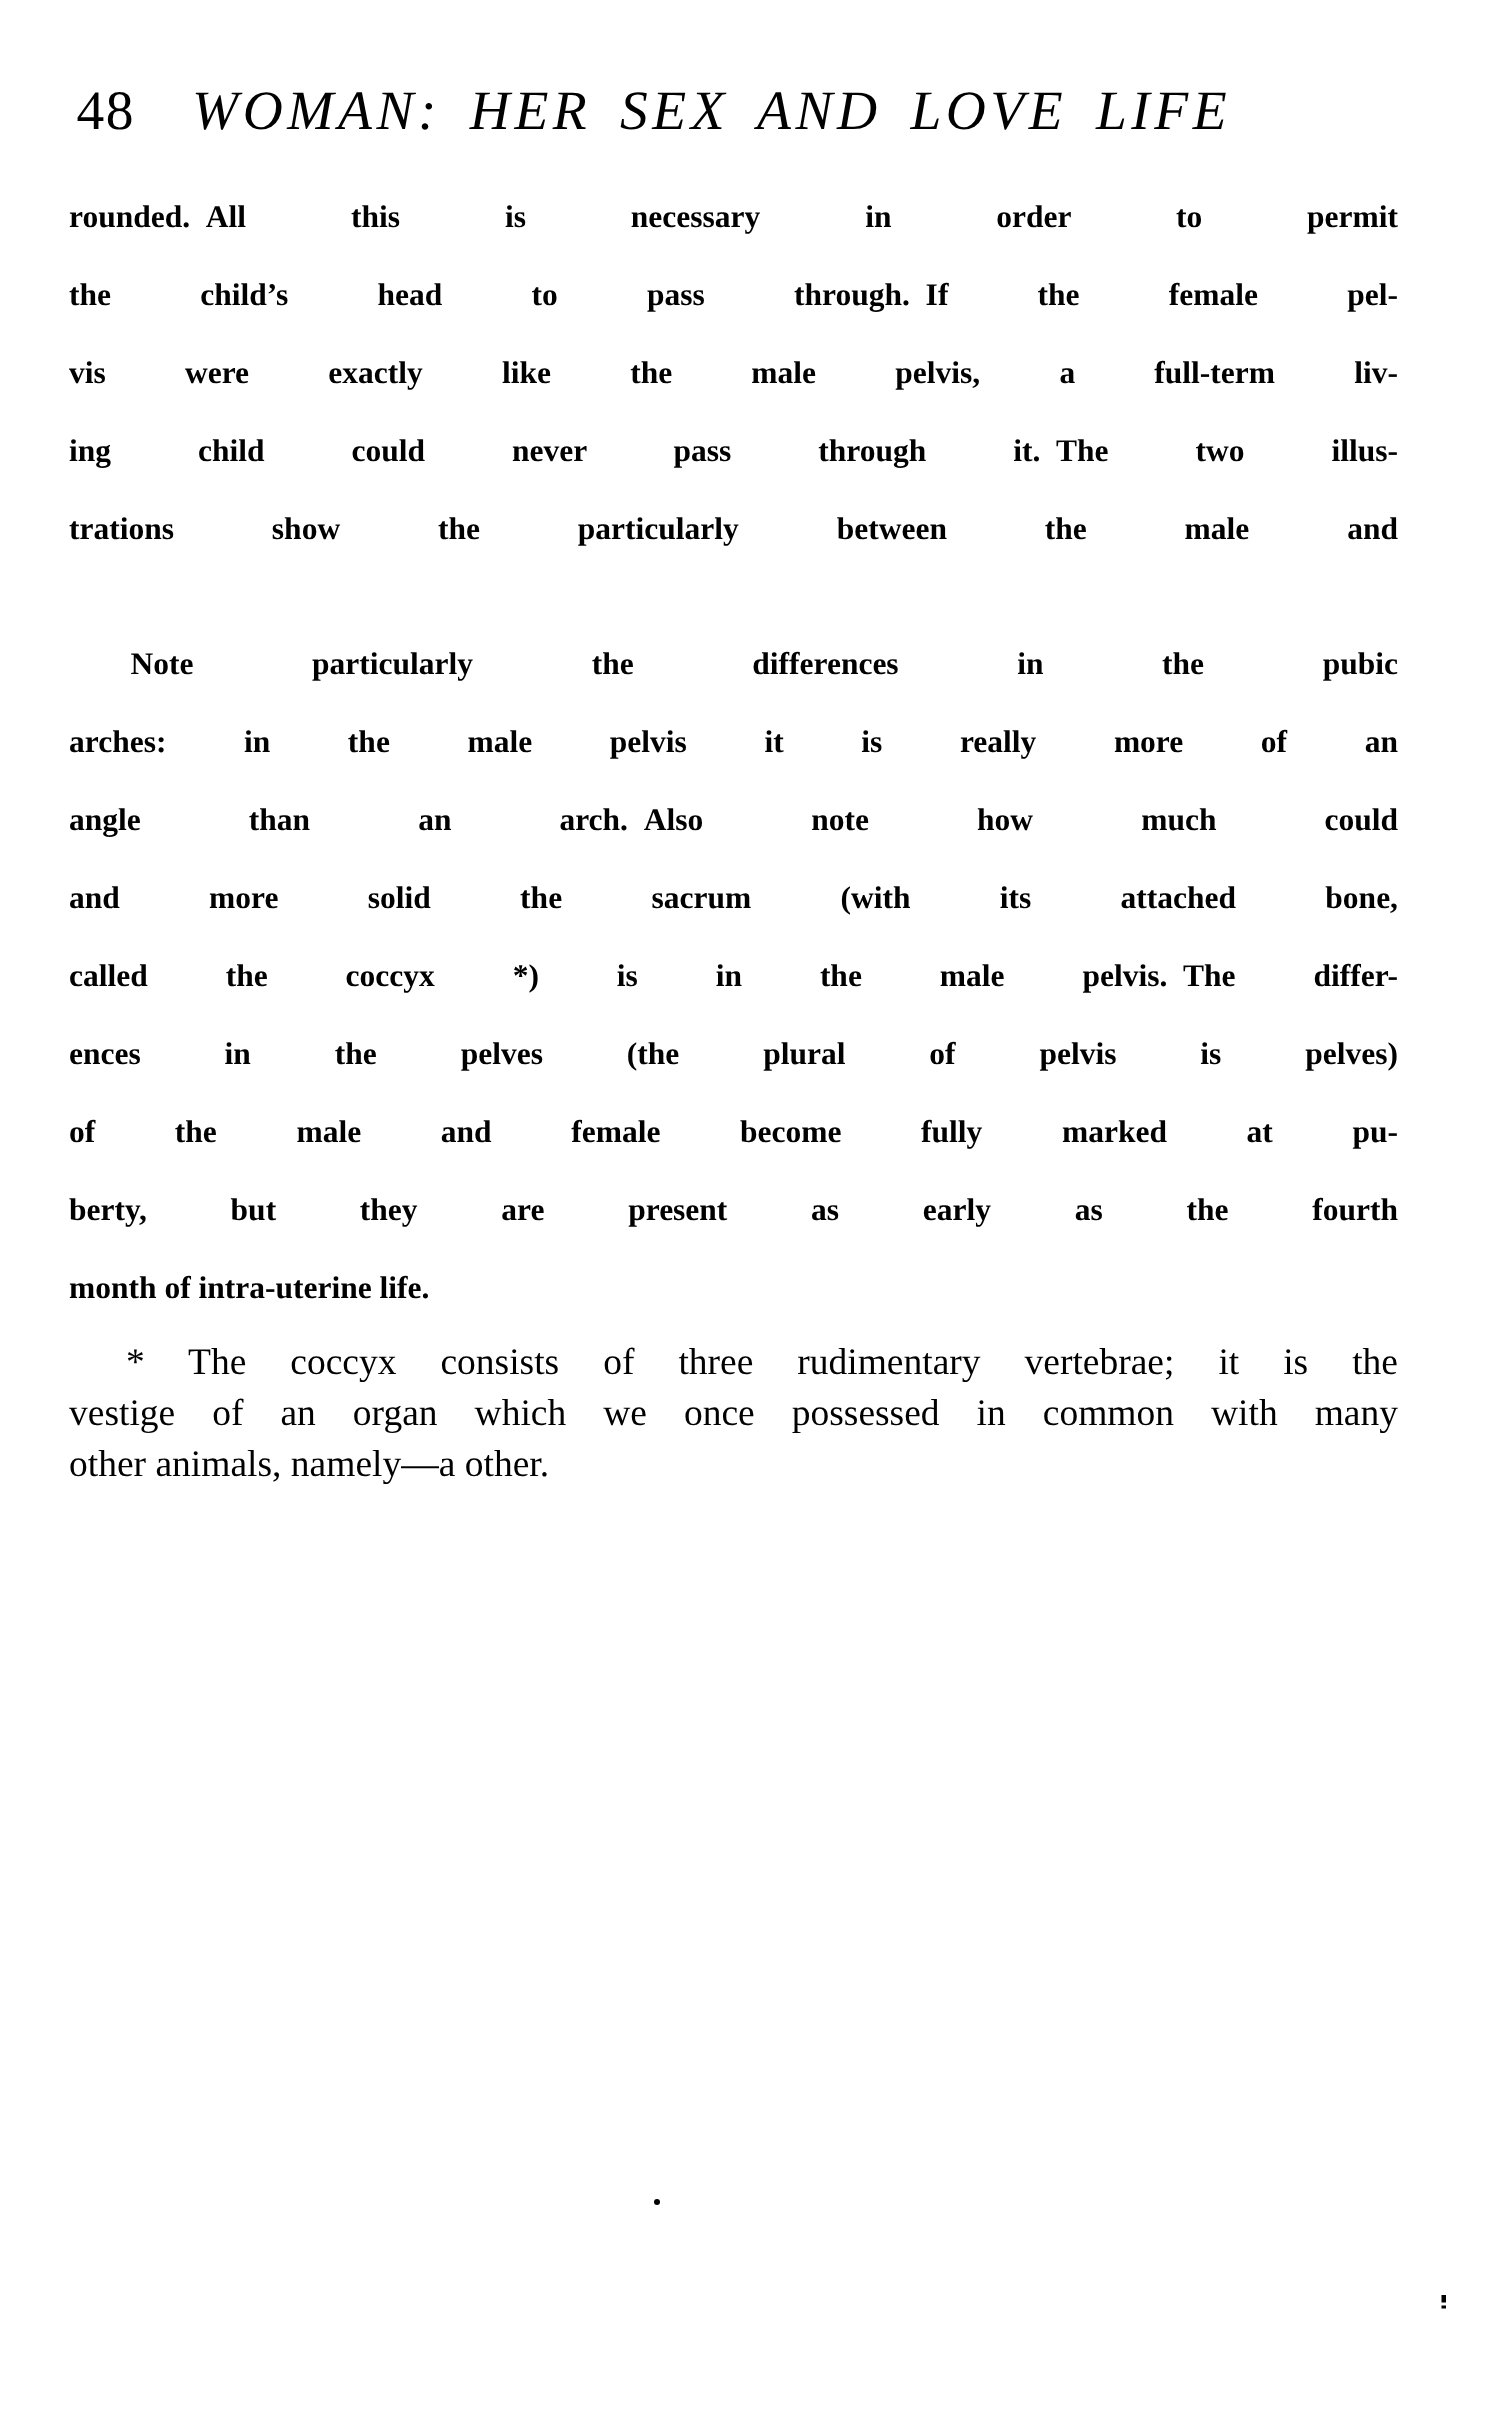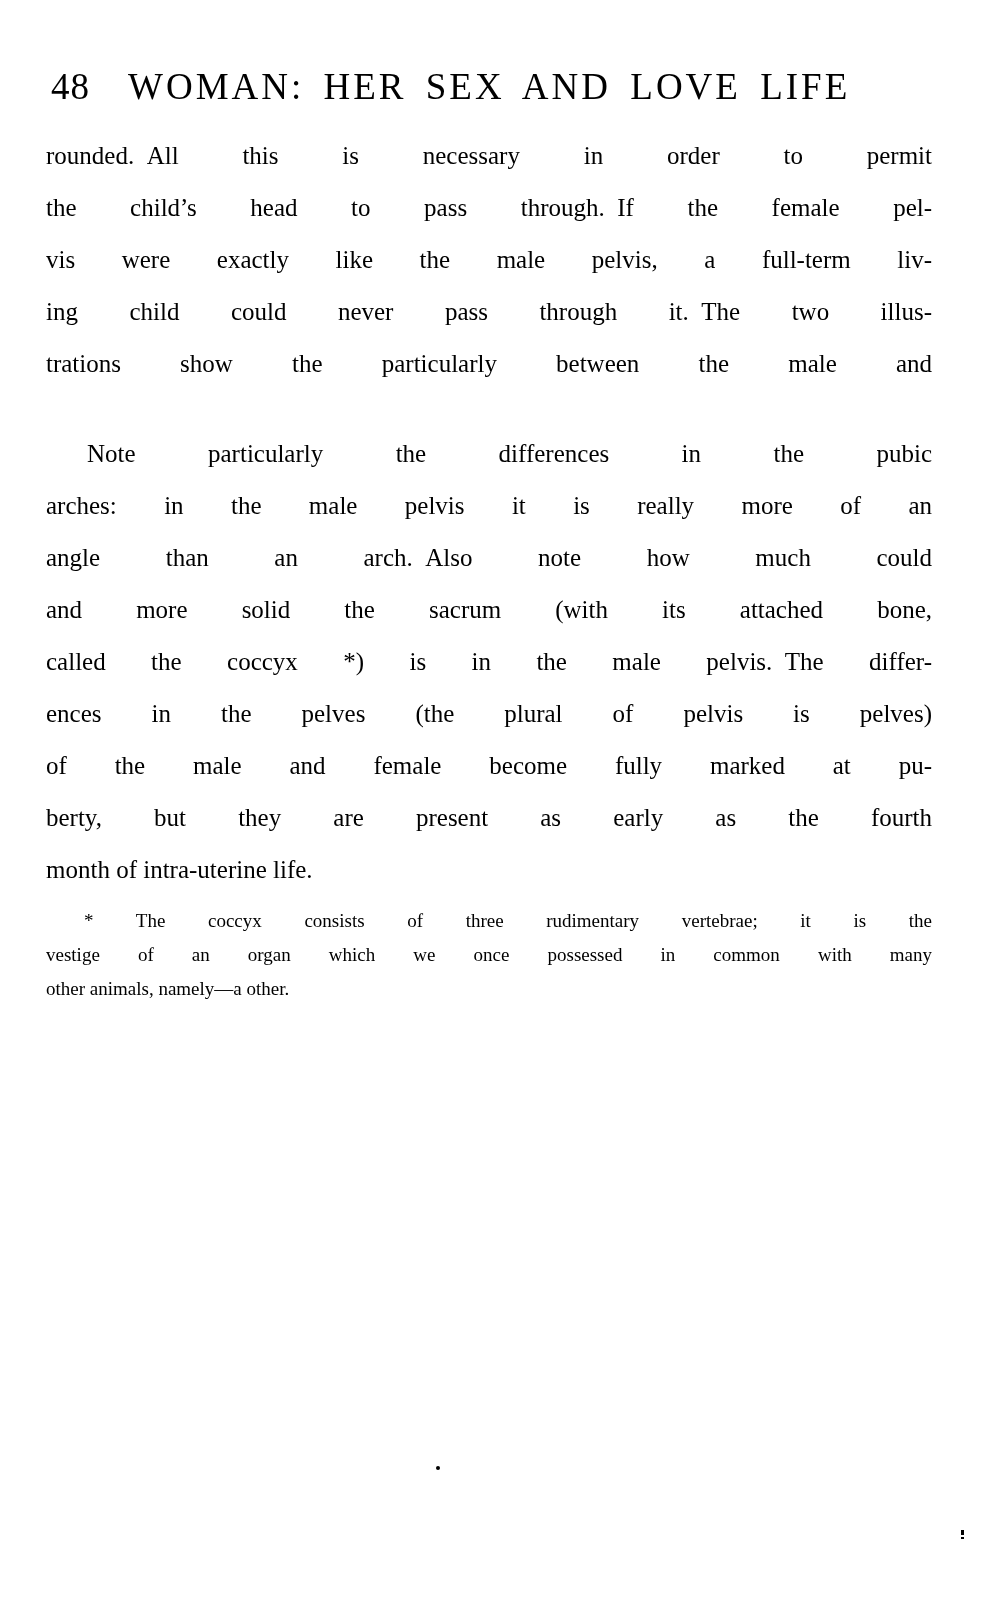--- a/index.html
+++ b/index.html
@@ -12,45 +12,47 @@
     width: 1000px;
     height: 1618px;
     background: #ffffff;
     color: #000000;
     font-family: "Liberation Serif", "DejaVu Serif", serif;
     overflow: hidden;
   }
   .content {
     position: absolute;
     left: 46px;
-    top: 64px;
+    top: 52px;
     width: 886px;
   }
   
   .running-header {
     display: flex;
     align-items: baseline;
     gap: 38px;
     height: 46px;
     line-height: 46px;
     font-size: 37px;
     padding-left: 5px;
     white-space: nowrap;
   }
   .page-number {
     letter-spacing: 1px;
   }
   .running-title {
     letter-spacing: 3px;
     word-spacing: 7px;
+    font-style: italic;
   }
   
   .body-text {
     margin-top: 20px;
-    font-size: 25px;
+    font-size: 21px;
+    font-weight: bold;
   }
   .bline {
     height: 52px;
     line-height: 52px;
     overflow: hidden;
     text-align: justify;
     white-space: normal;
   }
   .bline::after {
     content: "";
@@ -63,21 +65,21 @@
   .bline.last::after {
     content: none;
   }
   .bline.indent {
     text-indent: 41px;
     margin-top: 38px;
   }
   
   .footnote {
     margin-top: 8px;
-    font-size: 19px;
+    font-size: 25px;
   }
   .fline {
     height: 34px;
     line-height: 34px;
     overflow: hidden;
     text-align: justify;
   }
   .fline::after {
     content: "";
     display: inline-block;

